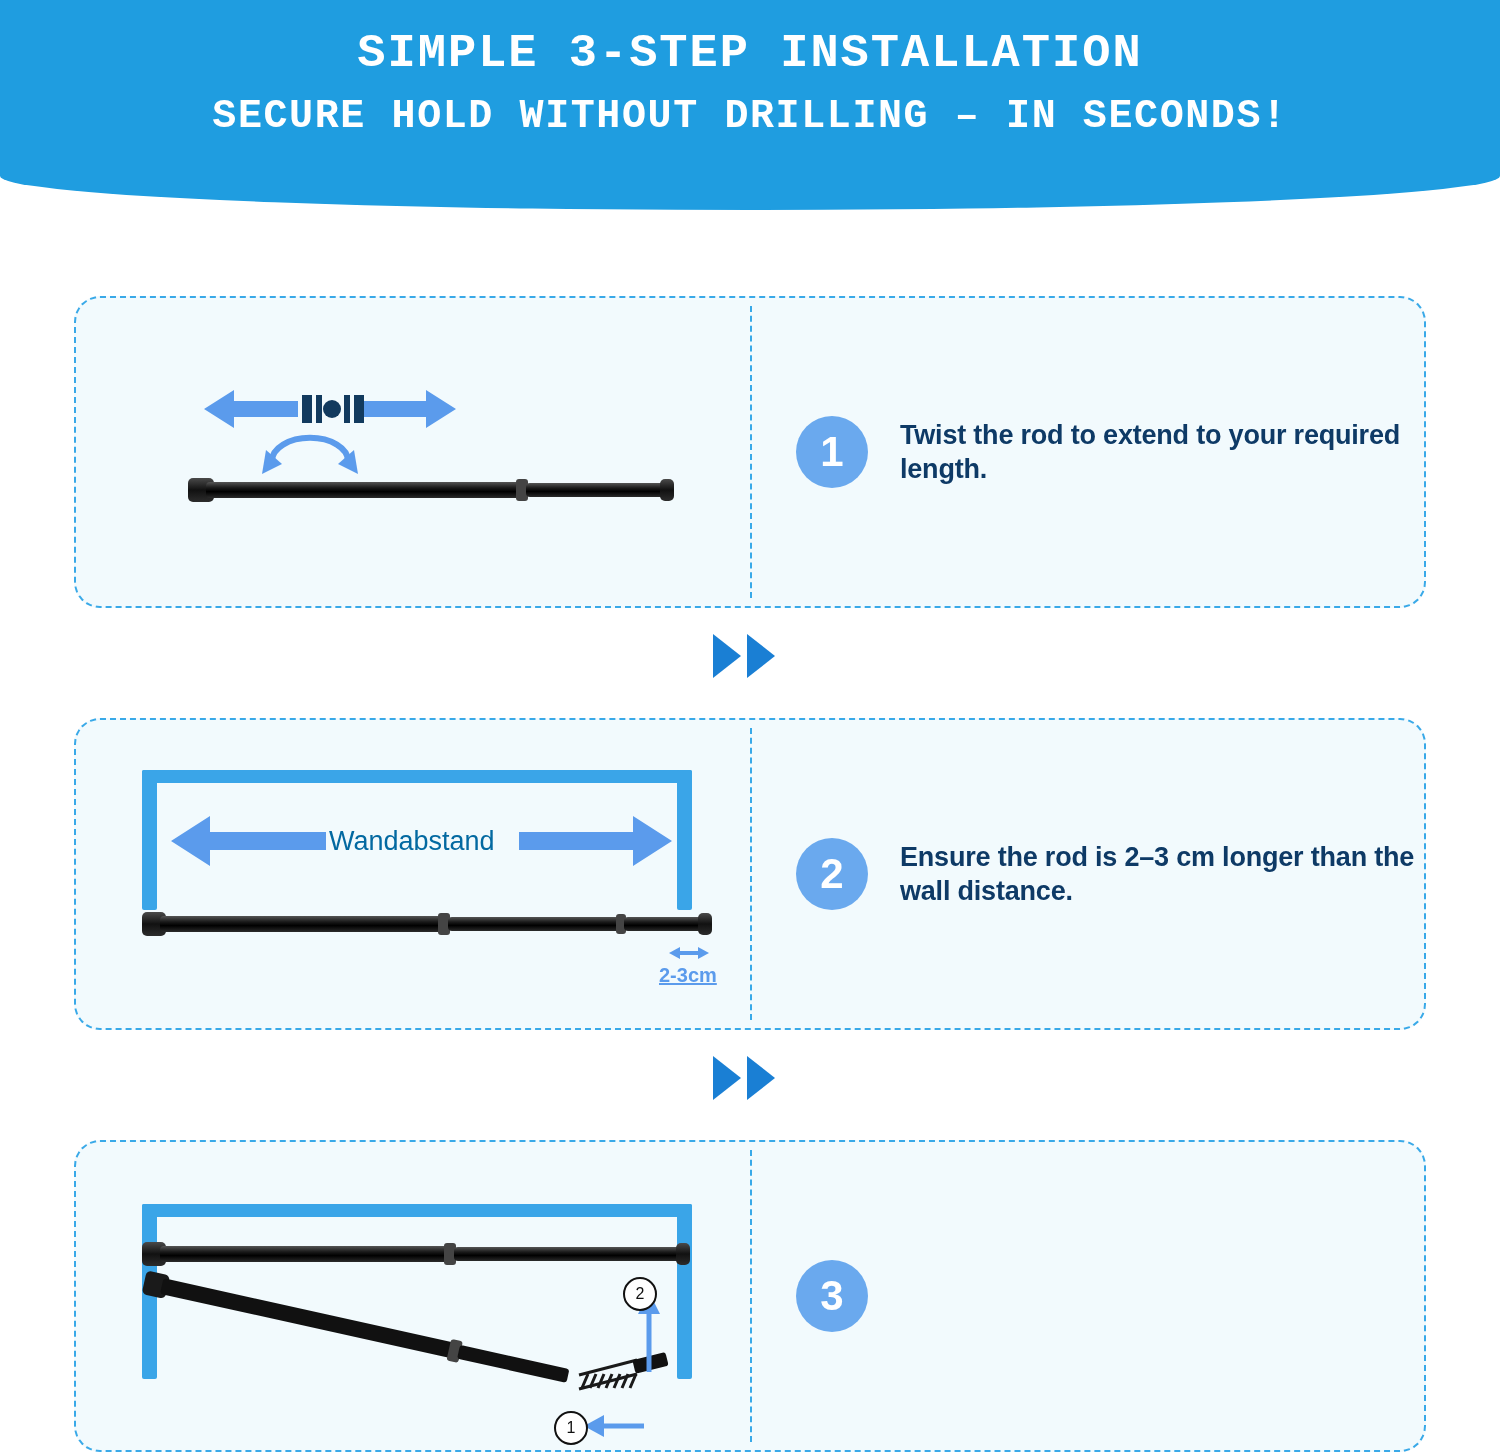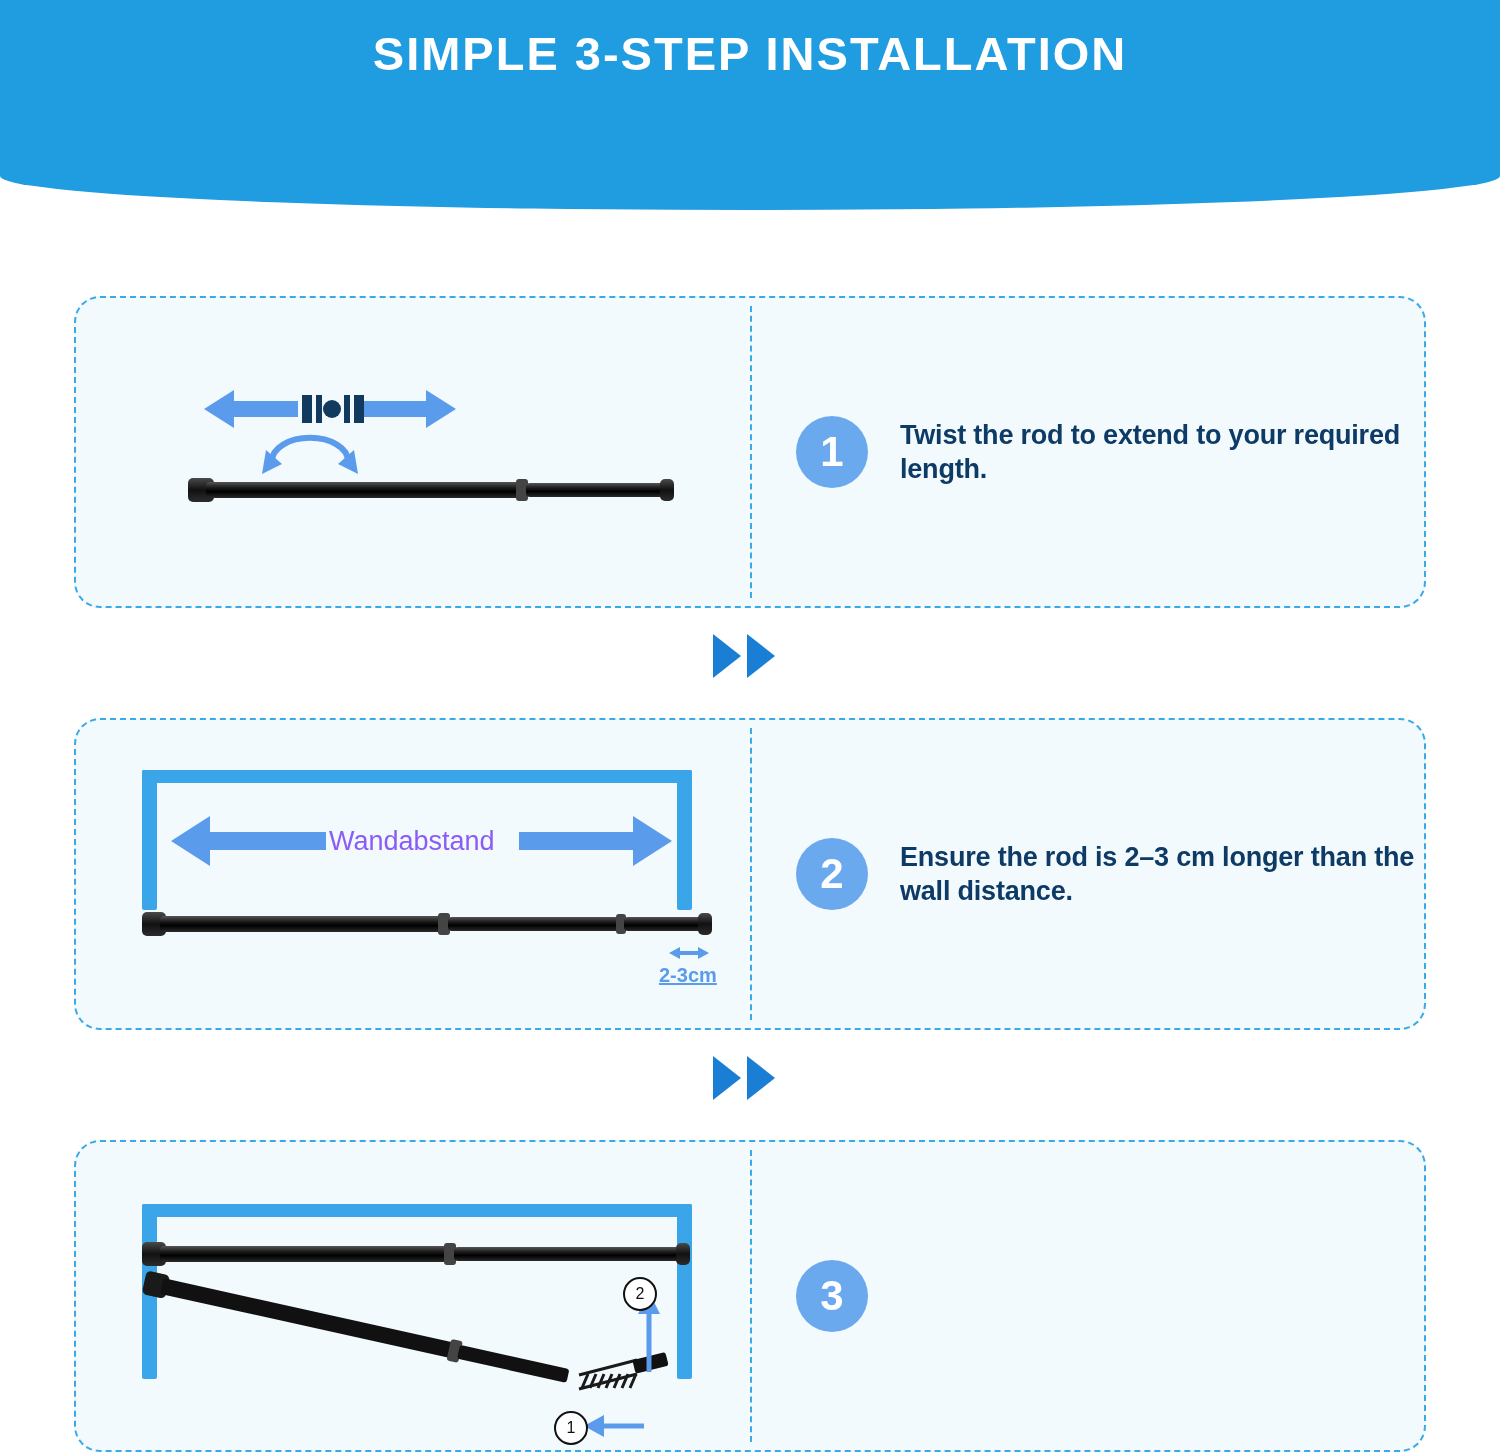--- a/index.html
+++ b/index.html
@@ -18,20 +18,21 @@
   
   .header {
     position: absolute;
     left: 0; top: 0;
     width: 1500px;
     height: 210px;
     background: #1f9de0;
     border-bottom-left-radius: 50% 34px;
     border-bottom-right-radius: 50% 34px;
     overflow: hidden;
+    font-family: Liberation Mono, monospace;
   }
   .header-inner {
     position: absolute;
     left: 0; right: 0; top: 26px;
     text-align: center;
   }
   .header-line1 {
     color: #ffffff;
     font-size: 47px;
     font-weight: bold;
@@ -145,21 +146,21 @@
   .label-sm {
     position: absolute;
     color: #5b9bec;
     font-size: 20px;
     font-weight: bold;
     font-family: "Liberation Sans", sans-serif;
     text-decoration: underline;
   }
   .label-wand {
     position: absolute;
-    color: #8b5cf6;
+    color: #0369a1;
     font-size: 27px;
     font-family: "Liberation Sans", sans-serif;
   }
 
   .wall {
     position: absolute;
     background: #3aa5e8;
     border-radius: 2px;
   }
 
@@ -177,20 +178,21 @@
     font-family: "Liberation Sans", sans-serif;
   }
   svg { display: block; }
 </style>
 </head>
 <body>
 
 <div class="header">
   <div class="header-inner">
     <div class="header-line1">SIMPLE 3-STEP INSTALLATION</div>
+    <div class="header-line2">SECURE HOLD WITHOUT DRILLING – IN SECONDS!</div>
   </div>
 </div>
 
 <div class="step-card" id="step-1">
   <div class="divider"></div>
 
   <div class="illus">
 
     <svg width="674" height="312" viewBox="0 0 674 312">
 

